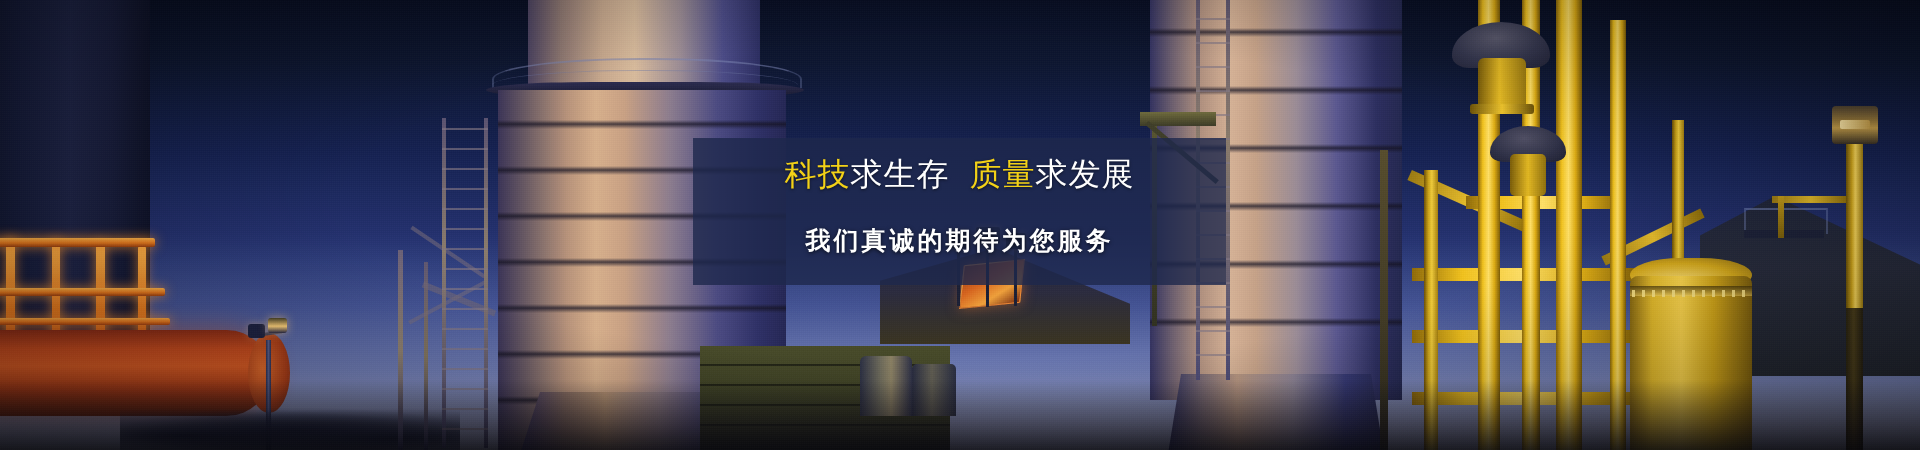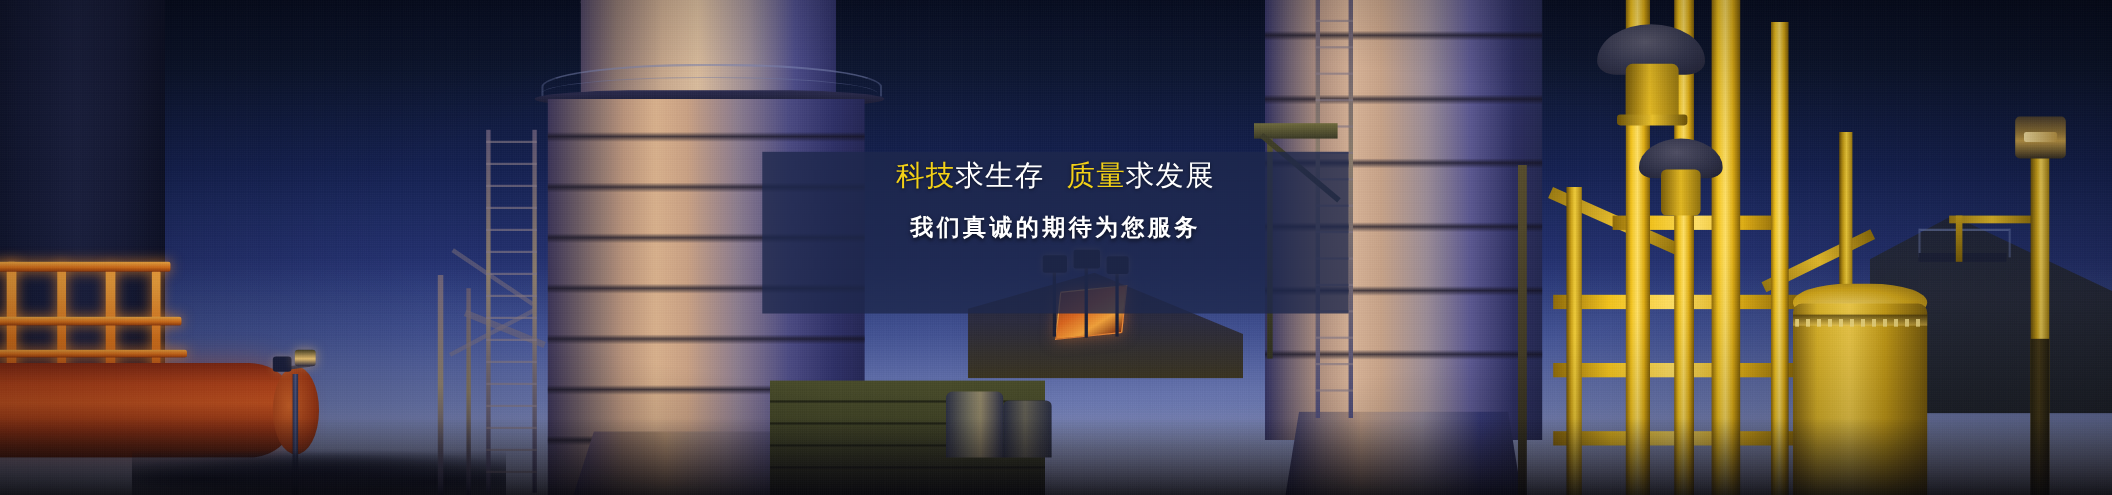--- a/index.html
+++ b/index.html
@@ -422,44 +422,44 @@
     height: 147px;
     background: rgba(30,40,76,0.80);
     display: flex;
     flex-direction: column;
     align-items: center;
     justify-content: flex-start;
     padding-top: 6px;
     box-sizing: border-box;
   }
   .headline {
-    font-size: 26px;
+    font-size: 32px;
     line-height: 1.18;
     letter-spacing: 1px;
     white-space: nowrap;
-    margin: 0;
+    margin: 12px;
     font-weight: 400;
     text-shadow: 0 1px 3px rgba(0,0,0,0.55);
   }
   .hl-y { color: #f3d117; }
   .hl-w { color: #ffffff; }
   .hl-gap { display:inline-block; width: 20px; }
 
   .subtitle-en {
     color: #ffffff;
     font-size: 17.5px;
     font-weight: 700;
     letter-spacing: 0.2px;
     white-space: nowrap;
     margin-top: 7px;
     text-shadow: 0 1px 3px rgba(0,0,0,0.6);
   }
   .subtitle-cn {
     color: #ffffff;
-    font-size: 21px;
+    font-size: 25px;
     font-weight: 700;
     letter-spacing: 3px;
     white-space: nowrap;
     margin-top: 18px;
     text-shadow: 0 1px 4px rgba(0,0,0,0.7);
   }
 </style>
 </head>
 <body>
 

